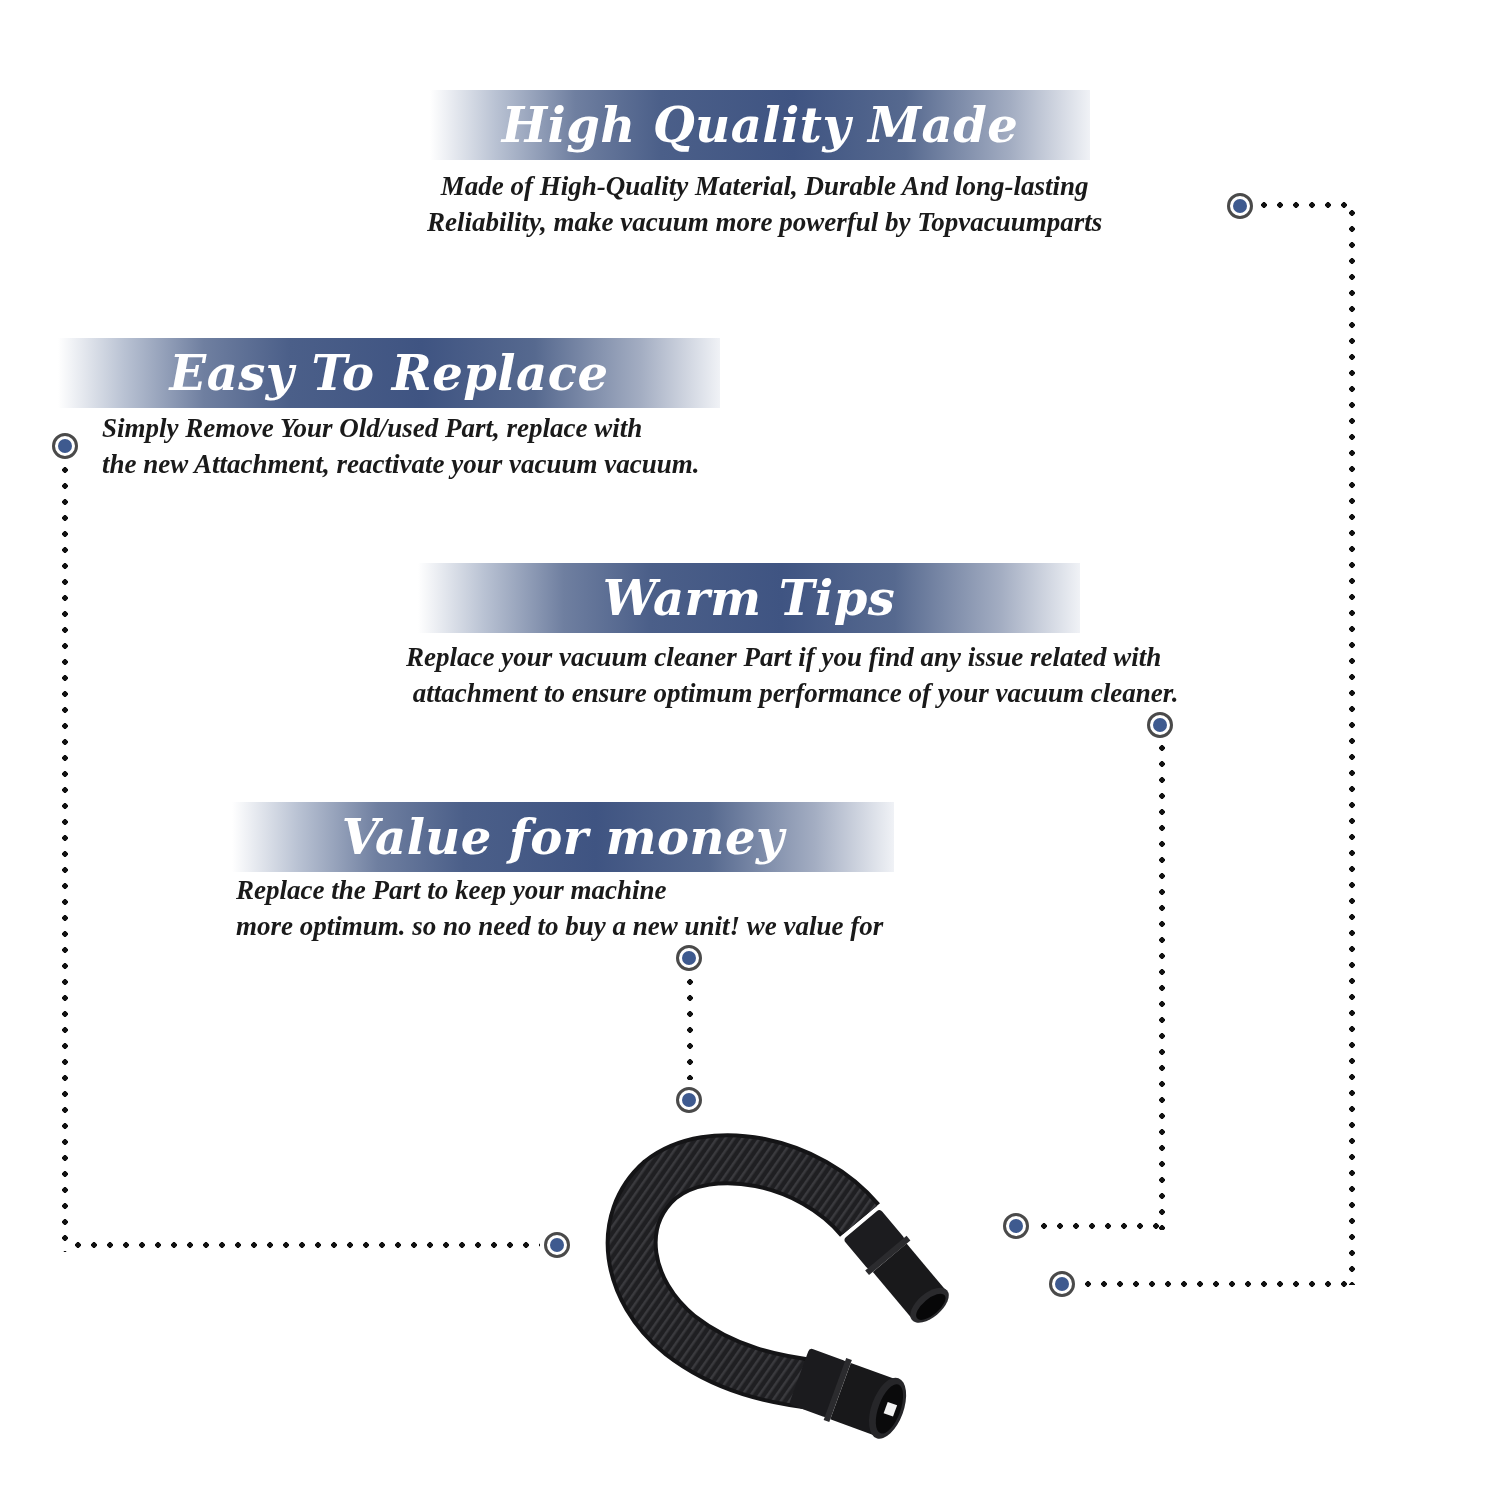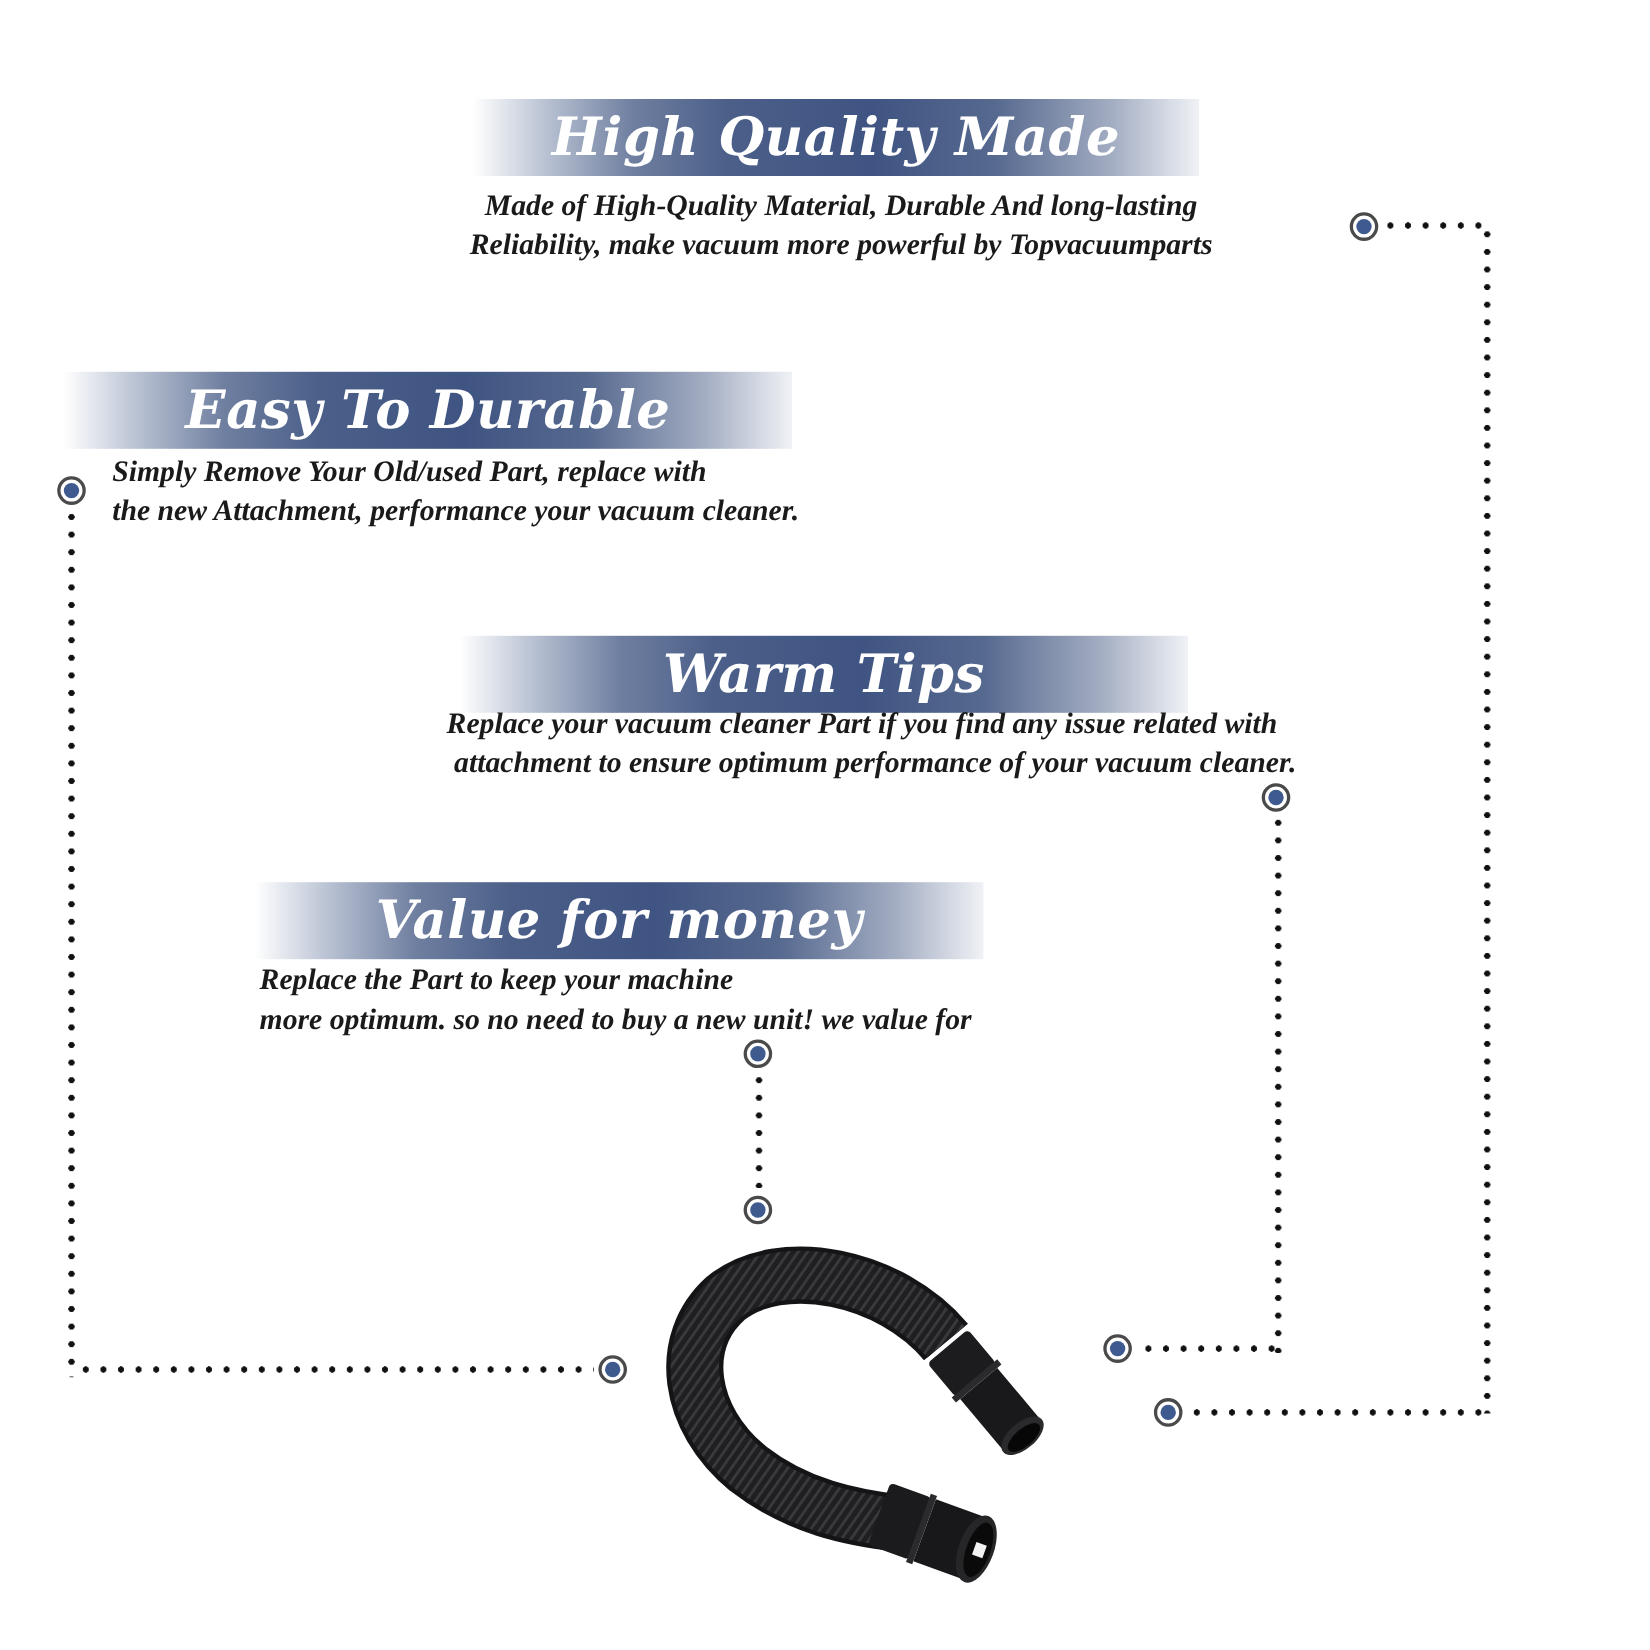--- a/index.html
+++ b/index.html
@@ -71,28 +71,28 @@
 
 <div class="banner" style="left:430px; top:90px; width:660px;">
   <span class="banner-title">High Quality Made</span>
 </div>
 <div class="desc" style="left:427px; top:168px;text-align:center;">
   <div>Made of  High-Quality Material, Durable And long-lasting</div>
   <div>Reliability, make vacuum more powerful by Topvacuumparts</div>
 </div>
 
 <div class="banner" style="left:58px; top:338px; width:662px;">
-  <span class="banner-title">Easy To Durable</span>
+  <span class="banner-title">Easy To Replace</span>
 </div>
 <div class="desc" style="left:102px; top:410px;">
   <div>Simply Remove Your Old/used Part, replace with</div>
-  <div>the new Attachment, performance your vacuum cleaner.</div>
+  <div>the new Attachment, reactivate your vacuum vacuum.</div>
 </div>
 
-<div class="banner" style="left:418px; top:563px; width:662px;margin-top:15px;">
+<div class="banner" style="left:418px; top:563px; width:662px;">
   <span class="banner-title">Warm Tips</span>
 </div>
 <div class="desc" style="left:406px; top:639px;">
   <div>Replace your vacuum cleaner Part if you find any issue related with</div>
   <div style="white-space:pre;"> attachment to ensure optimum performance of your vacuum cleaner.</div>
 </div>
 
 <div class="banner" style="left:232px; top:802px; width:662px;">
   <span class="banner-title">Value for money</span>
 </div>

